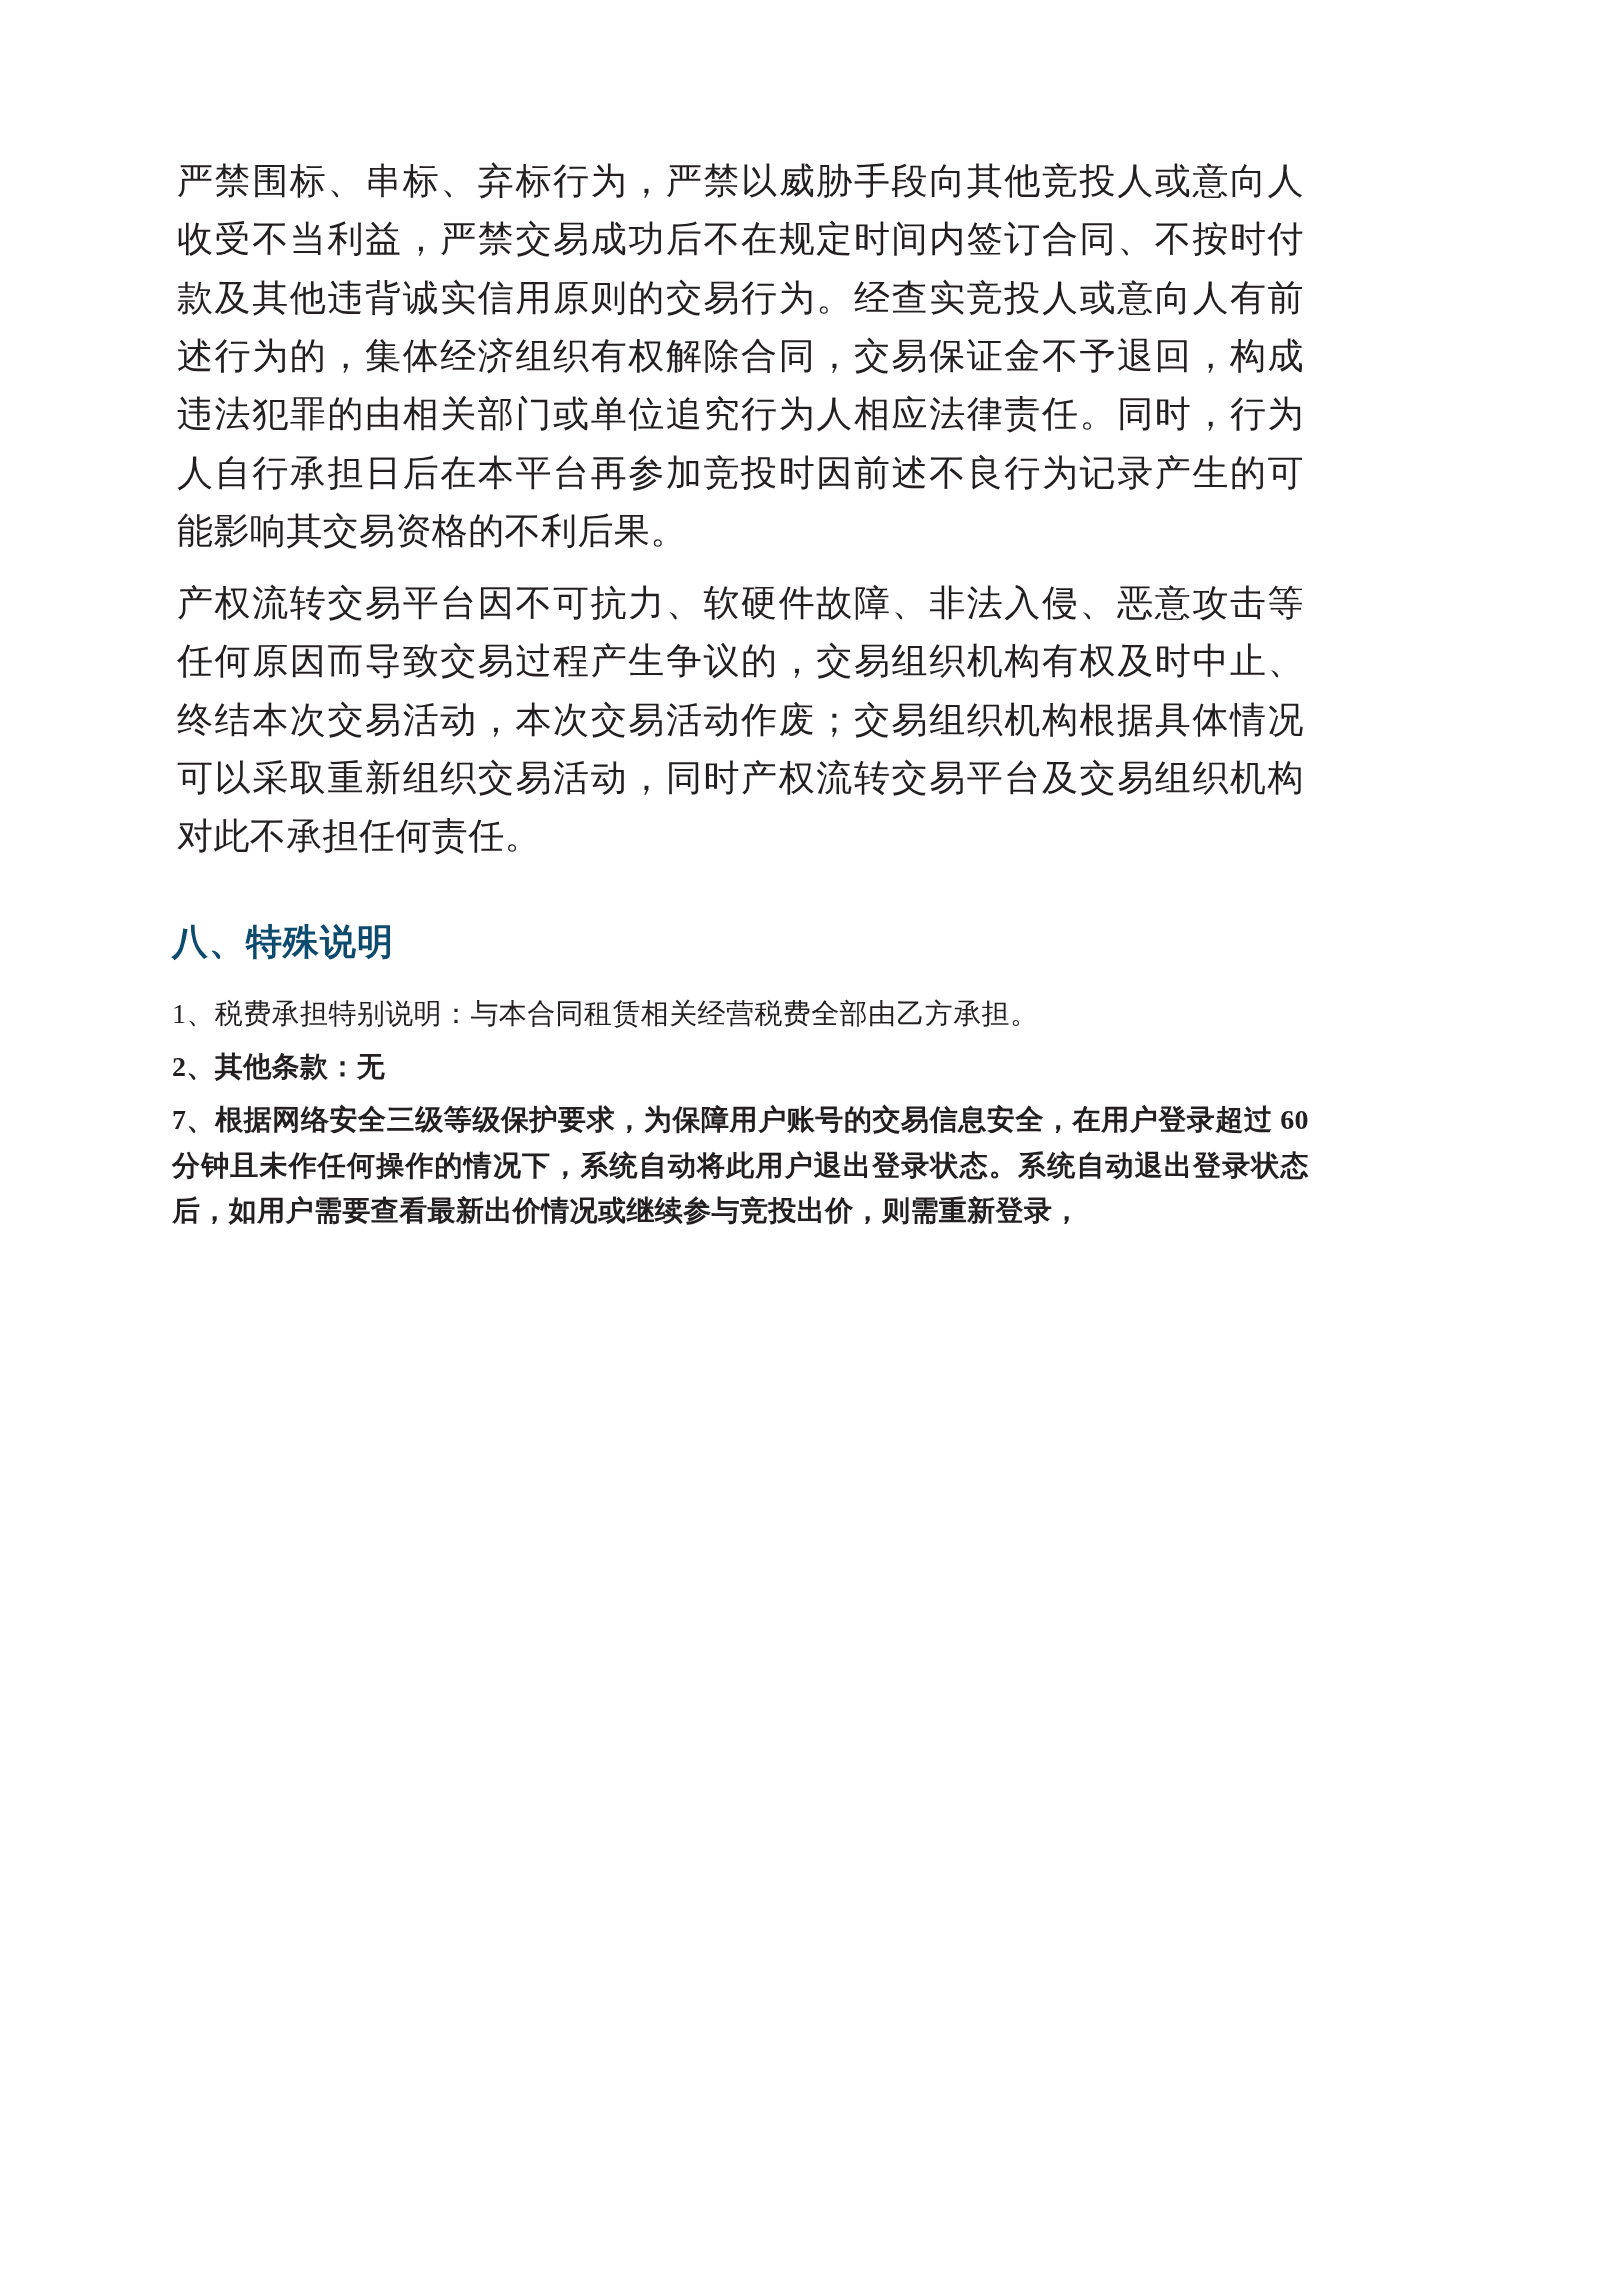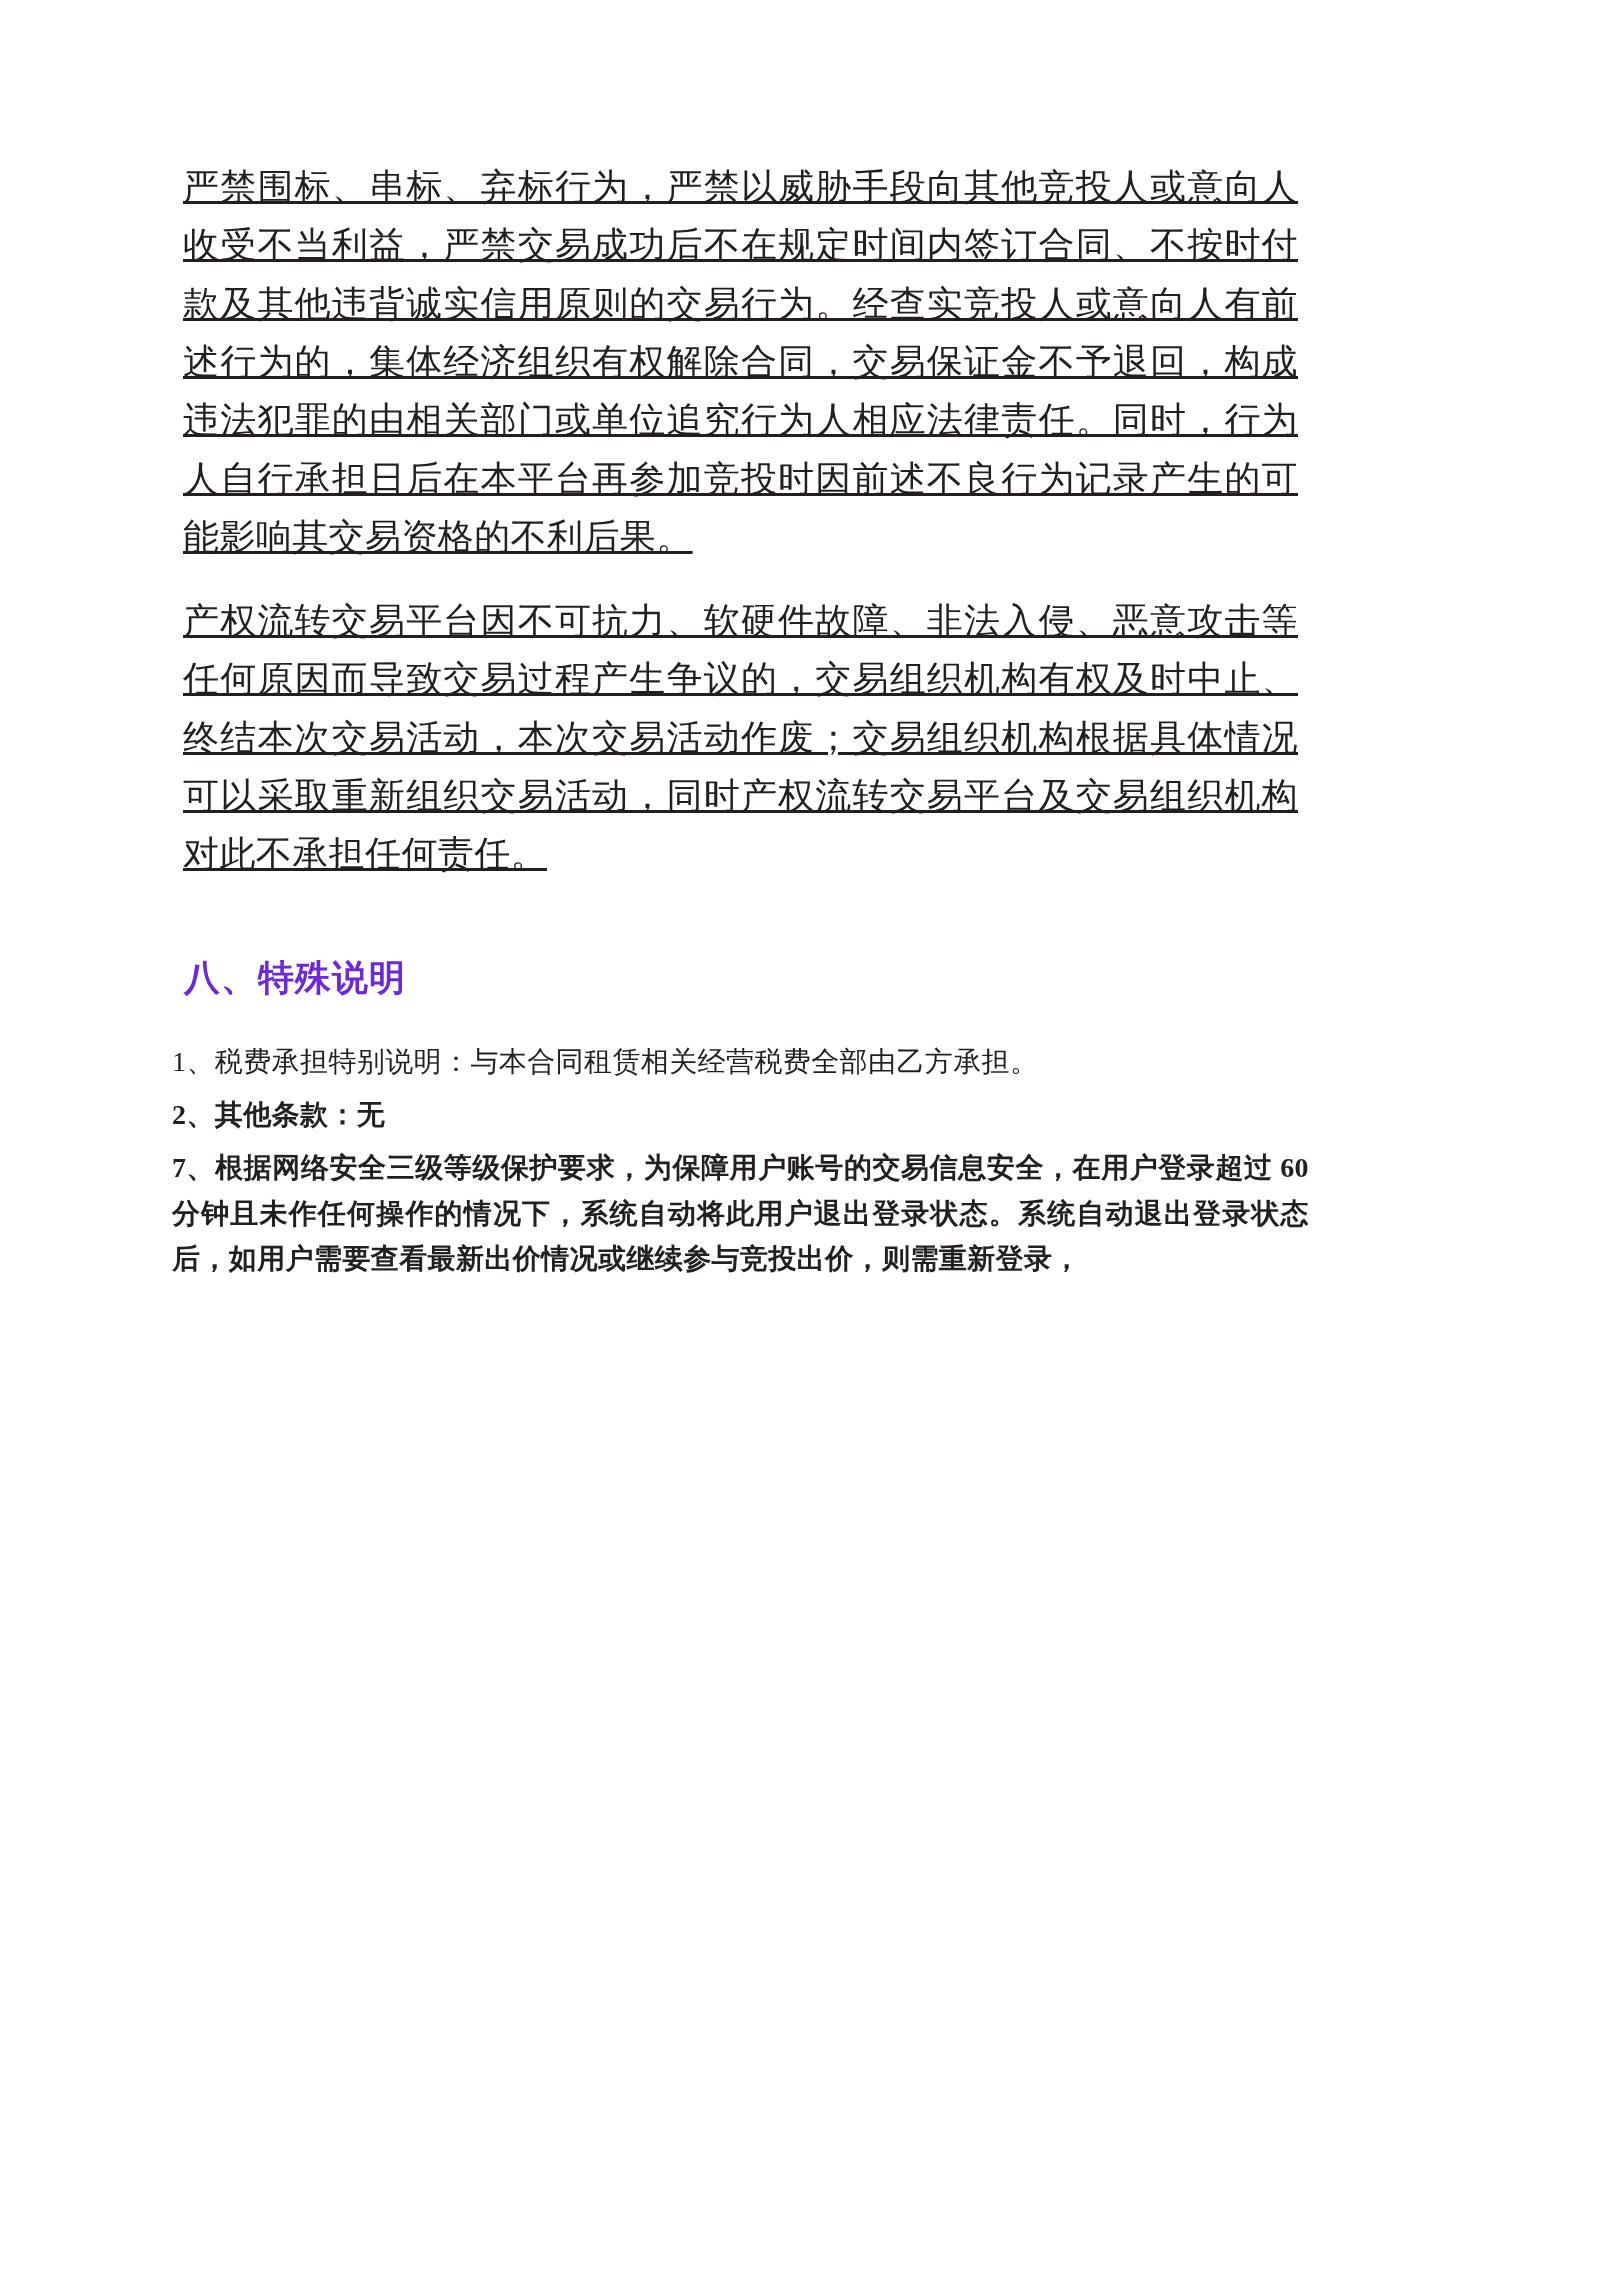--- a/index.html
+++ b/index.html
@@ -18,37 +18,36 @@
     position: relative;
     width: 1621px;
     height: 2293px;
     box-sizing: border-box;
     padding: 147px 172px 0 172px;
   }
   .doc-body {
     width: 1137px;
   }
   p.para {
-    margin: 11px;
+    margin: 5px;
     font-size: 36px;
     line-height: 1.62;
     text-align: justify;
     text-justify: inter-ideograph;
     letter-spacing: 0.4px;
     color: #231f20;
-    text-decoration: underline;
   }
   .gap-small { height: 3.9px; }
   .gap-section { height: 43px; }
   h2.section-heading {
-    margin: 12px;
+    margin: 0;
     font-size: 36px;
     line-height: 1.6;
     font-weight: bold;
-    color: #6d28d9;
+    color: #0c4a6e;
     letter-spacing: 1px;
   }
   .gap-after-heading { height: 19.6px; }
   .list-para {
     margin: 0;
     font-size: 28px;
     line-height: 1.62;
     text-align: justify;
     text-justify: inter-ideograph;
     letter-spacing: 0.4px;

